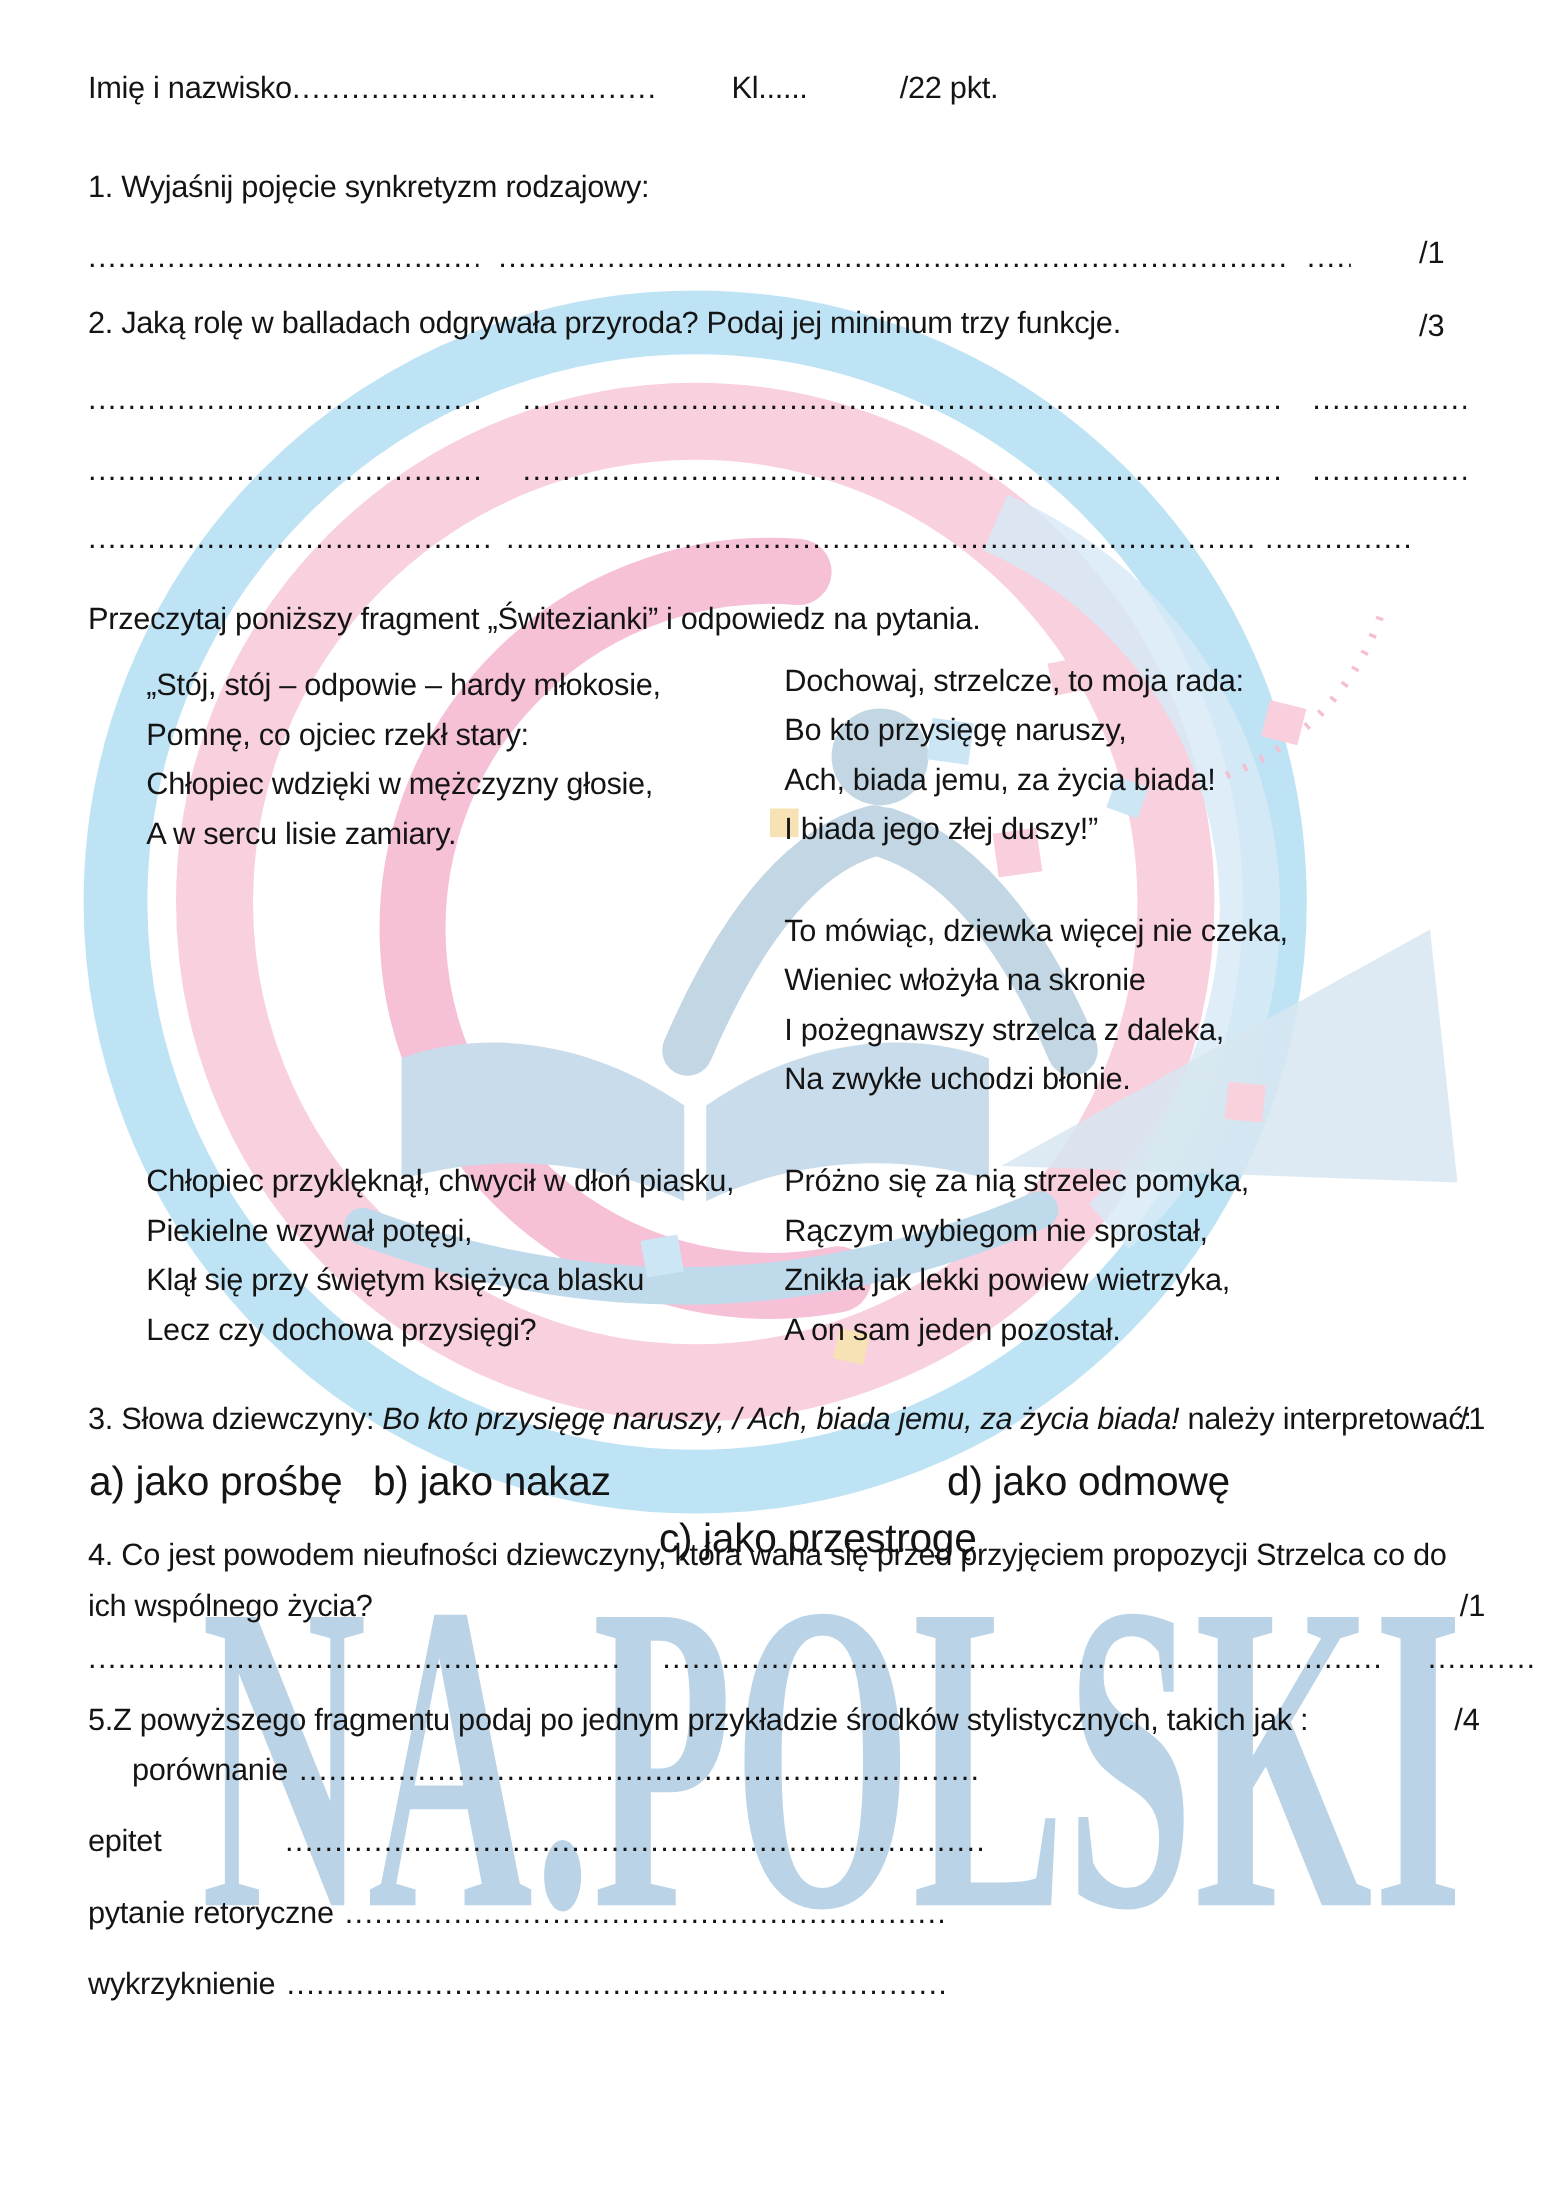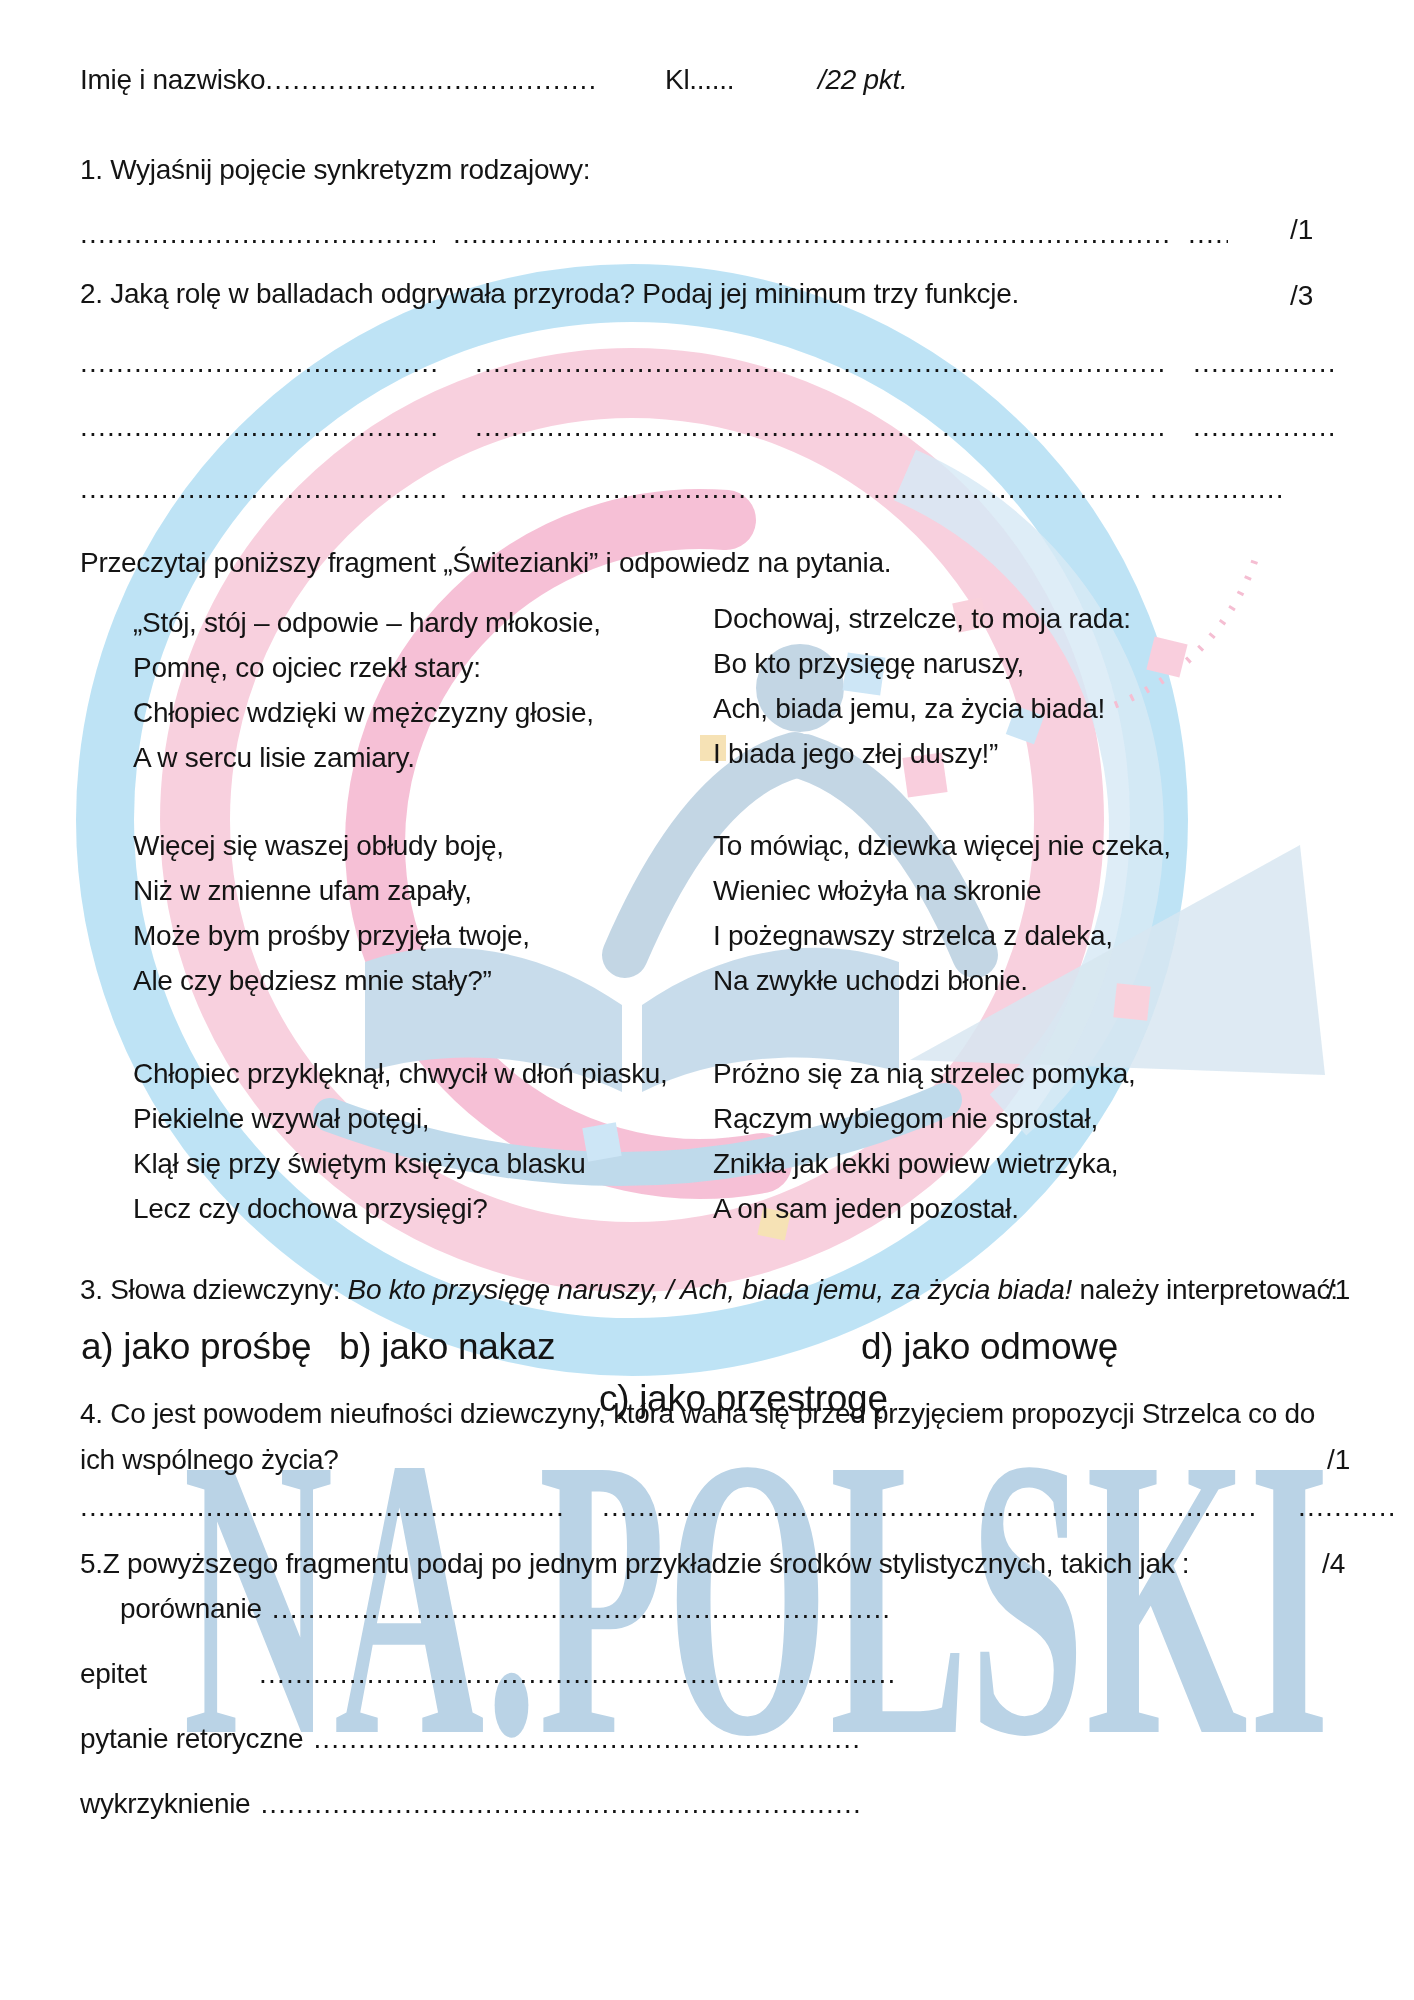--- a/index.html
+++ b/index.html
@@ -59,21 +59,21 @@
     </g>
   </svg>
   <div class="wm-text">NA.POLSKI</div>
 
   <div id="content">
 
     <div class="t" style="left:80px; top:62px;">
       <span>Imię i nazwisko</span><span class="dots" style="width:330px;">........................................................................................................................................................................................................................................................................................................................................................................................................................................</span>
     </div>
     <div class="t" style="left:665px; top:62px;">Kl......</div>
-    <div class="t" style="left:818px; top:62px;font-style:italic;">/22 pkt.</div>
+    <div class="t" style="left:818px; top:62px;">/22 pkt.</div>
 
     <div class="t" style="left:80px; top:152px;">1. Wyjaśnij pojęcie synkretyzm rodzajowy:</div>
     <div class="t" style="left:80px; top:216px;">
       <span class="dots" style="width:355px;">........................................................................................................................................................................................................................................................................................................................................................................................................................................</span><span class="dots" style="width:715px; margin-left:18px;">........................................................................................................................................................................................................................................................................................................................................................................................................................................</span><span class="dots" style="width:40px; margin-left:20px;">........................................................................................................................................................................................................................................................................................................................................................................................................................................</span>
     </div>
     <div class="pts" style="left:1290px; top:212px;">/1</div>
 
     <div class="t" style="left:80px; top:276px;">2. Jaką rolę w balladach odgrywała przyroda? Podaj jej minimum trzy funkcje.</div>
     <div class="pts" style="left:1290px; top:278px;">/3</div>
     <div class="t" style="left:80px; top:345px;">
@@ -86,26 +86,20 @@
       <span class="dots" style="width:365px;">........................................................................................................................................................................................................................................................................................................................................................................................................................................</span><span class="dots" style="width:680px; margin-left:15px;">........................................................................................................................................................................................................................................................................................................................................................................................................................................</span><span class="dots" style="width:135px; margin-left:10px;">........................................................................................................................................................................................................................................................................................................................................................................................................................................</span>
     </div>
 
     <div class="t" style="left:80px; top:545px;">Przeczytaj poniższy fragment „Świtezianki” i odpowiedz na pytania.</div>
 
     <div class="poem" style="left:133px; top:600px;">
       <div>„Stój, stój – odpowie – hardy młokosie,</div>
       <div>Pomnę, co ojciec rzekł stary:</div>
       <div>Chłopiec wdzięki w mężczyzny głosie,</div>
       <div>A w sercu lisie zamiary.</div>
-    </div>
-    <div class="poem" style="left:133px; top:823px;">
-      <div>Więcej się waszej obłudy boję,</div>
-      <div>Niż w zmienne ufam zapały,</div>
-      <div>Może bym prośby przyjęła twoje,</div>
-      <div>Ale czy będziesz mnie stały?”</div>
     </div>
     <div class="poem" style="left:133px; top:1051px;">
       <div>Chłopiec przyklęknął, chwycił w dłoń piasku,</div>
       <div>Piekielne wzywał potęgi,</div>
       <div>Klął się przy świętym księżyca blasku</div>
       <div>Lecz czy dochowa przysięgi?</div>
     </div>
 
     <div class="poem" style="left:713px; top:596px;">
       <div>Dochowaj, strzelcze, to moja rada:</div>

